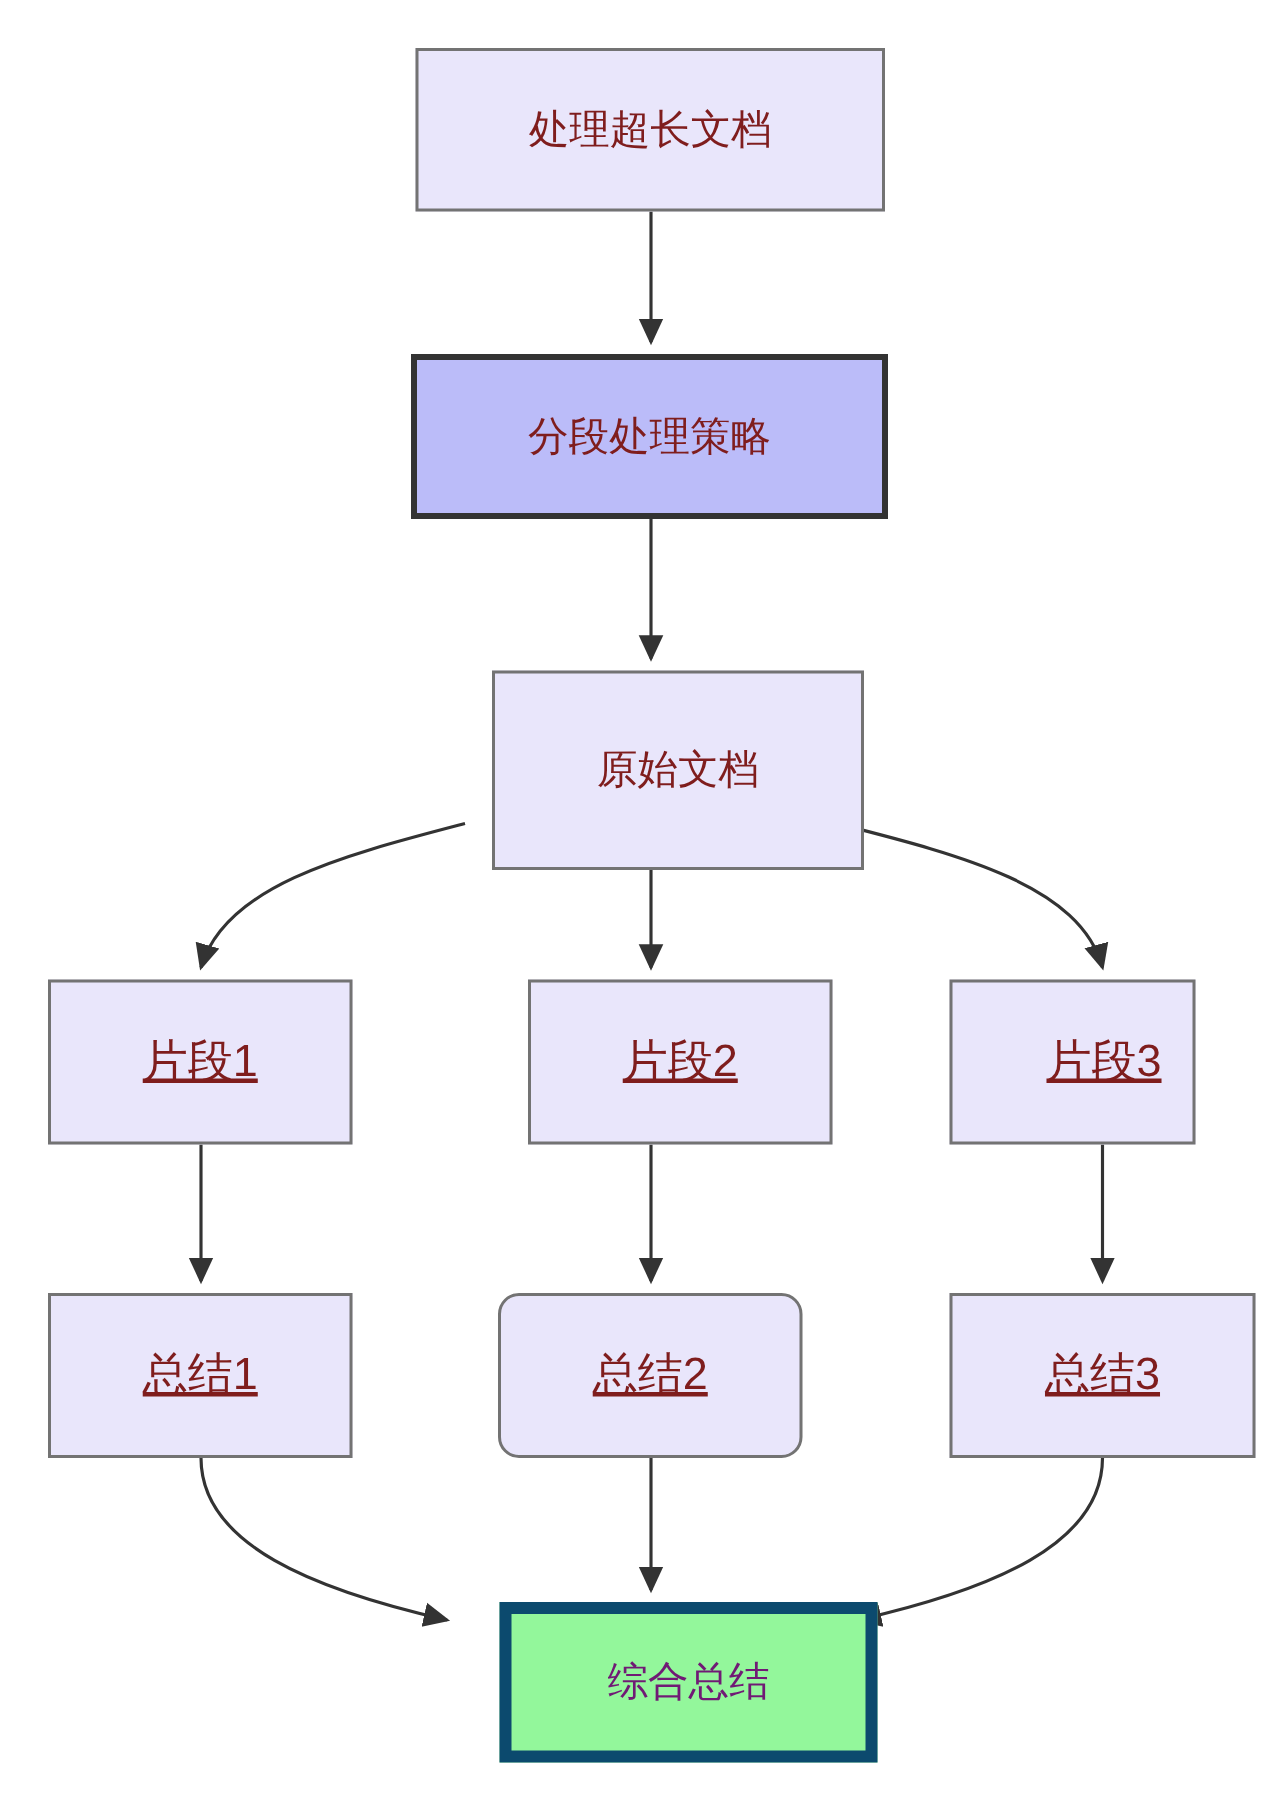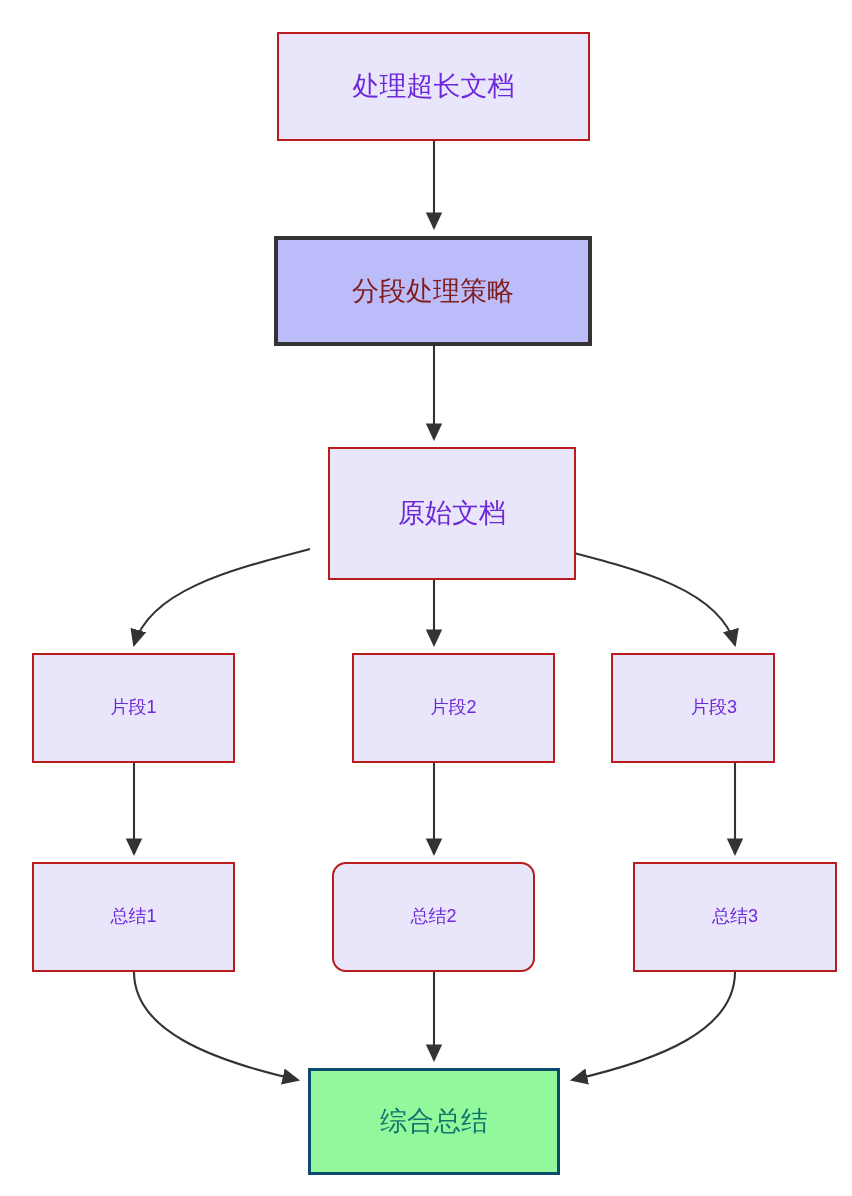--- a/index.html
+++ b/index.html
@@ -37,40 +37,42 @@
     text-align: center;
     line-height: 1.2;
   }
   .node-label {
     display: block;
     white-space: nowrap;
   }
   
   .node.style-normal {
     background: #e9e6fb;
-    border: 2px solid #b91c1c;
-    color: #6d28d9;
+    border: 2px solid #737373;
+    color: #7f1d1d;
     font-size: 27px;
   }
   
   .node.style-strong {
     background: #bbbcf9;
     border: 4px solid #333333;
     color: #7f1d1d;
     font-size: 27px;
   }
   
   .node.style-final {
     background: #93f79b;
-    border: 3px solid #0c4a6e;
-    color: #0f766e;
+    border: 8px solid #0c4a6e;
+    color: #701a75;
     font-size: 27px;
+    margin-left: 25px;
   }
   .node.small-label {
-    font-size: 18px;
+    font-size: 30px;
+    text-decoration: underline;
   }
 </style>
 </head>
 <body>
 
 <div id="diagram-root">
 
   <svg id="edge-layer" width="852" height="1196" viewBox="0 0 852 1196" xmlns="http://www.w3.org/2000/svg">
     <defs>
       <marker id="arrowhead" markerWidth="9" markerHeight="9" refX="7.4" refY="4.5" orient="auto" markerUnits="strokeWidth">
@@ -105,21 +107,21 @@
   </div>
 
   <div class="node style-normal small-label" style="left: 32px; top: 653px; width: 203px; height: 110px;">
     <span class="node-label">片段1</span>
   </div>
 
   <div class="node style-normal small-label" style="left: 352px; top: 653px; width: 203px; height: 110px;">
     <span class="node-label">片段2</span>
   </div>
 
-  <div class="node style-normal small-label" style="left: 611px; top: 653px; width: 164px; height: 110px; padding-left: 42px;">
+  <div class="node style-normal small-label" style="left: 633px; top: 653px; width: 164px; height: 110px; padding-left: 42px;">
     <span class="node-label">片段3</span>
   </div>
 
   <div class="node style-normal small-label" style="left: 32px; top: 862px; width: 203px; height: 110px;">
     <span class="node-label">总结1</span>
   </div>
 
   <div class="node style-normal small-label" style="left: 332px; top: 862px; width: 203px; height: 110px; border-radius: 14px;">
     <span class="node-label">总结2</span>
   </div>

